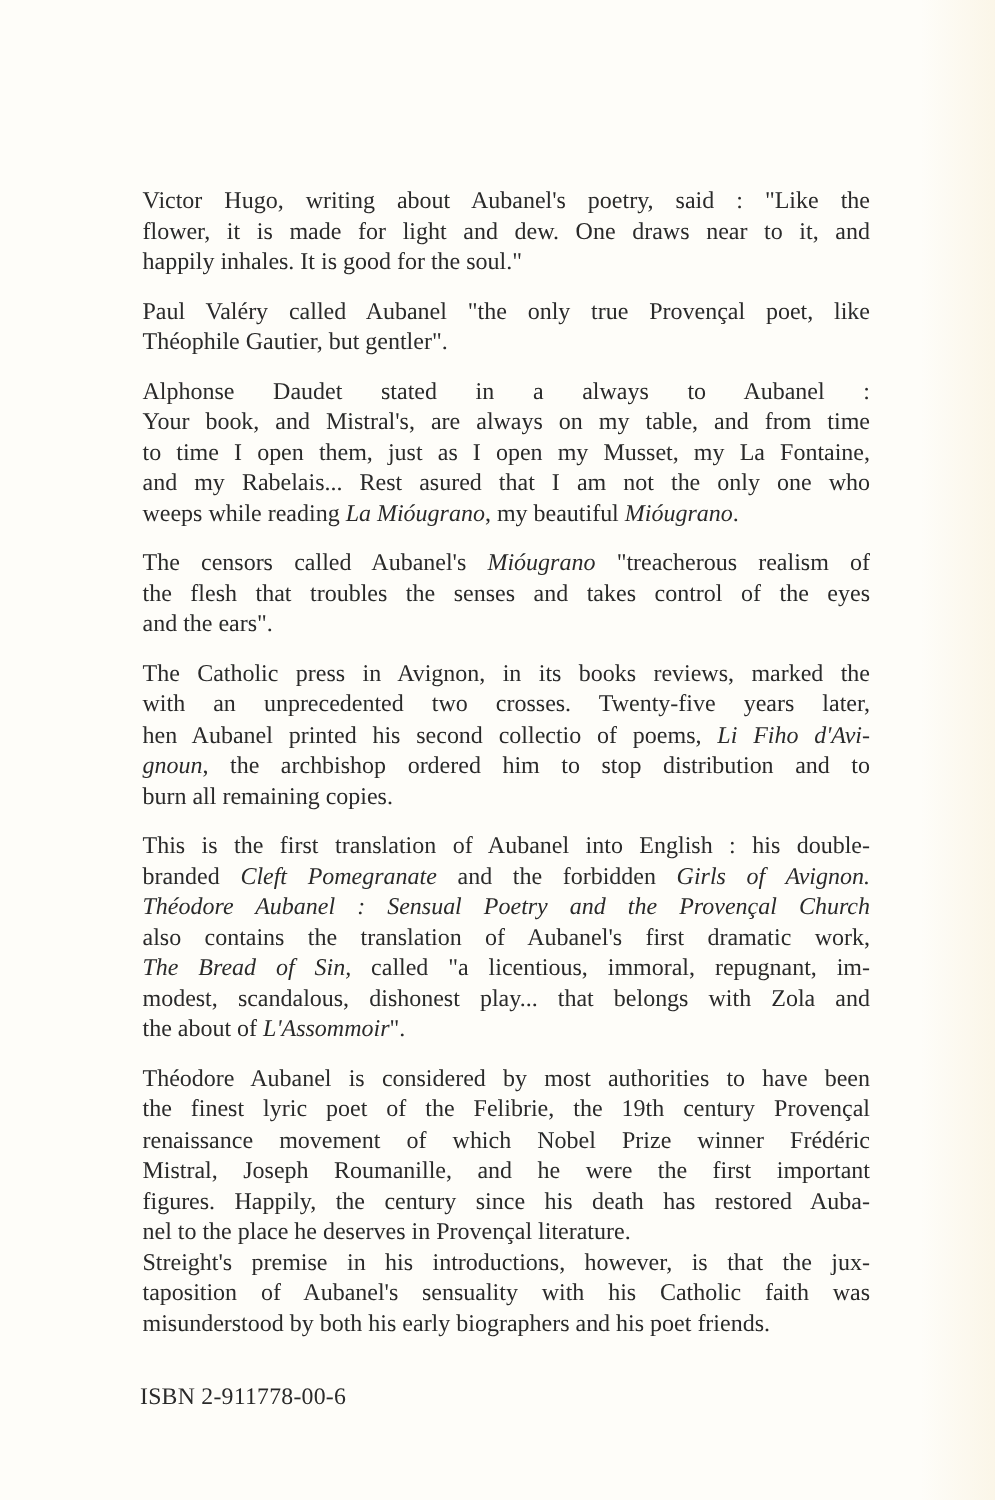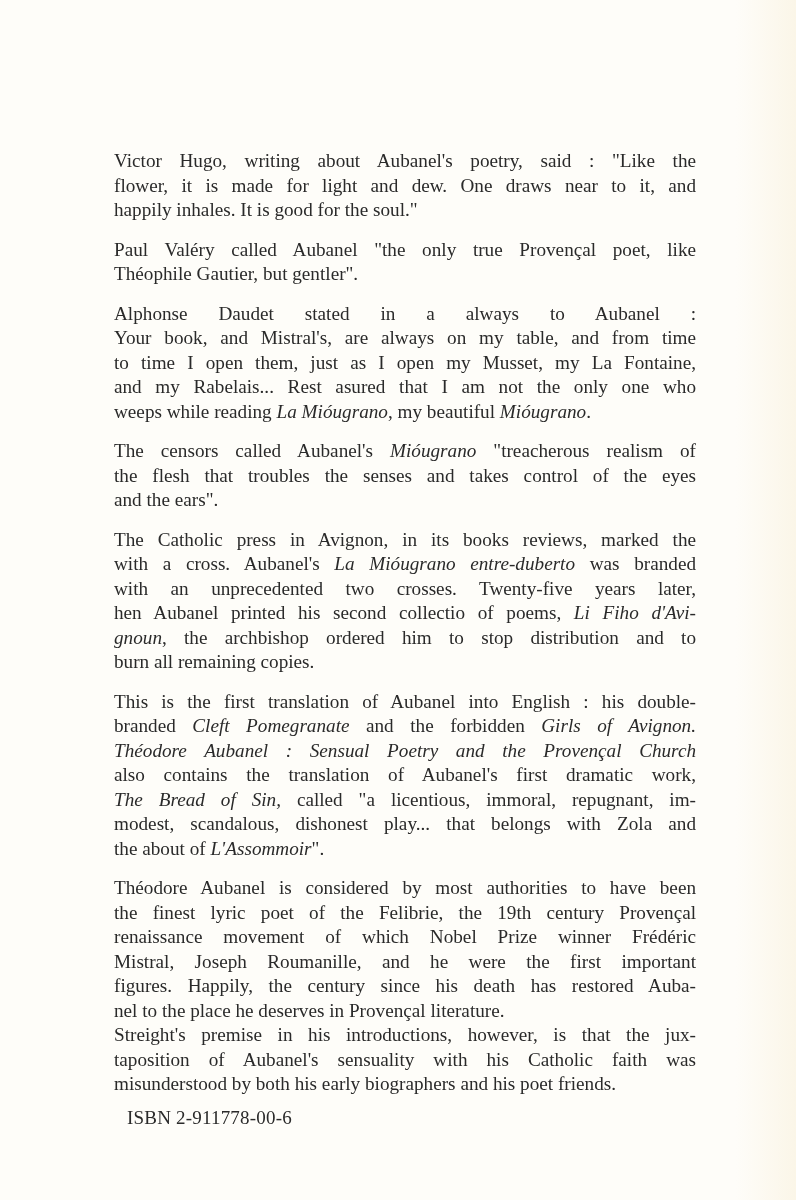--- a/index.html
+++ b/index.html
@@ -18,21 +18,21 @@
     position: absolute; left: 114px; top: 149px; width: 582px;
     font-size: 19.2px; line-height: 24.5px;
     text-align: justify;
   }
   .para { margin: 0 0 15px 0; }
   .para.tight { margin-bottom: 0; }
   .line { display: block; text-align: justify; text-align-last: justify; white-space: nowrap; }
   .line.last { text-align-last: left; }
   i { font-style: italic; }
   .isbn {
-    position: absolute; left: 127px; top: 1107px;
+    position: absolute; left: 112px; top: 1107px;
     font-size: 19px; letter-spacing: 0.2px;
   }
 </style>
 </head>
 <body>
 
 <div class="edge"></div>
 
 <div class="content" id="content">
     <div class="para">
@@ -51,21 +51,20 @@
       <span class="line"><span>and my Rabelais... Rest asured that I am not the only one who</span></span>
       <span class="line last"><span>weeps while reading </span><i>La Mióugrano</i><span>, my beautiful </span><i>Mióugrano</i><span>.</span></span>
     </div>
     <div class="para">
       <span class="line"><span>The censors called Aubanel's </span><i>Mióugrano</i><span> "treacherous realism of</span></span>
       <span class="line"><span>the flesh that troubles the senses and takes control of the eyes</span></span>
       <span class="line last"><span>and the ears".</span></span>
     </div>
     <div class="para">
       <span class="line"><span>The Catholic press in Avignon, in its books reviews, marked the</span></span>
-      <span class="line"><span>with a cross. Aubanel's </span><i>La Mióugrano entre-duberto</i><span> was branded</span></span>
       <span class="line"><span>with an unprecedented two crosses. Twenty-five years later,</span></span>
       <span class="line"><span>hen Aubanel printed his second collectio of poems, </span><i>Li Fiho d'Avi-</i></span>
       <span class="line"><i>gnoun</i><span>, the archbishop ordered him to stop distribution and to</span></span>
       <span class="line last"><span>burn all remaining copies.</span></span>
     </div>
     <div class="para">
       <span class="line"><span>This is the first translation of Aubanel into English : his double-</span></span>
       <span class="line"><span>branded </span><i>Cleft Pomegranate</i><span> and the forbidden </span><i>Girls of Avignon.</i></span>
       <span class="line"><i>Théodore Aubanel : Sensual Poetry and the Provençal Church</i></span>
       <span class="line"><span>also contains the translation of Aubanel's first dramatic work,</span></span>

